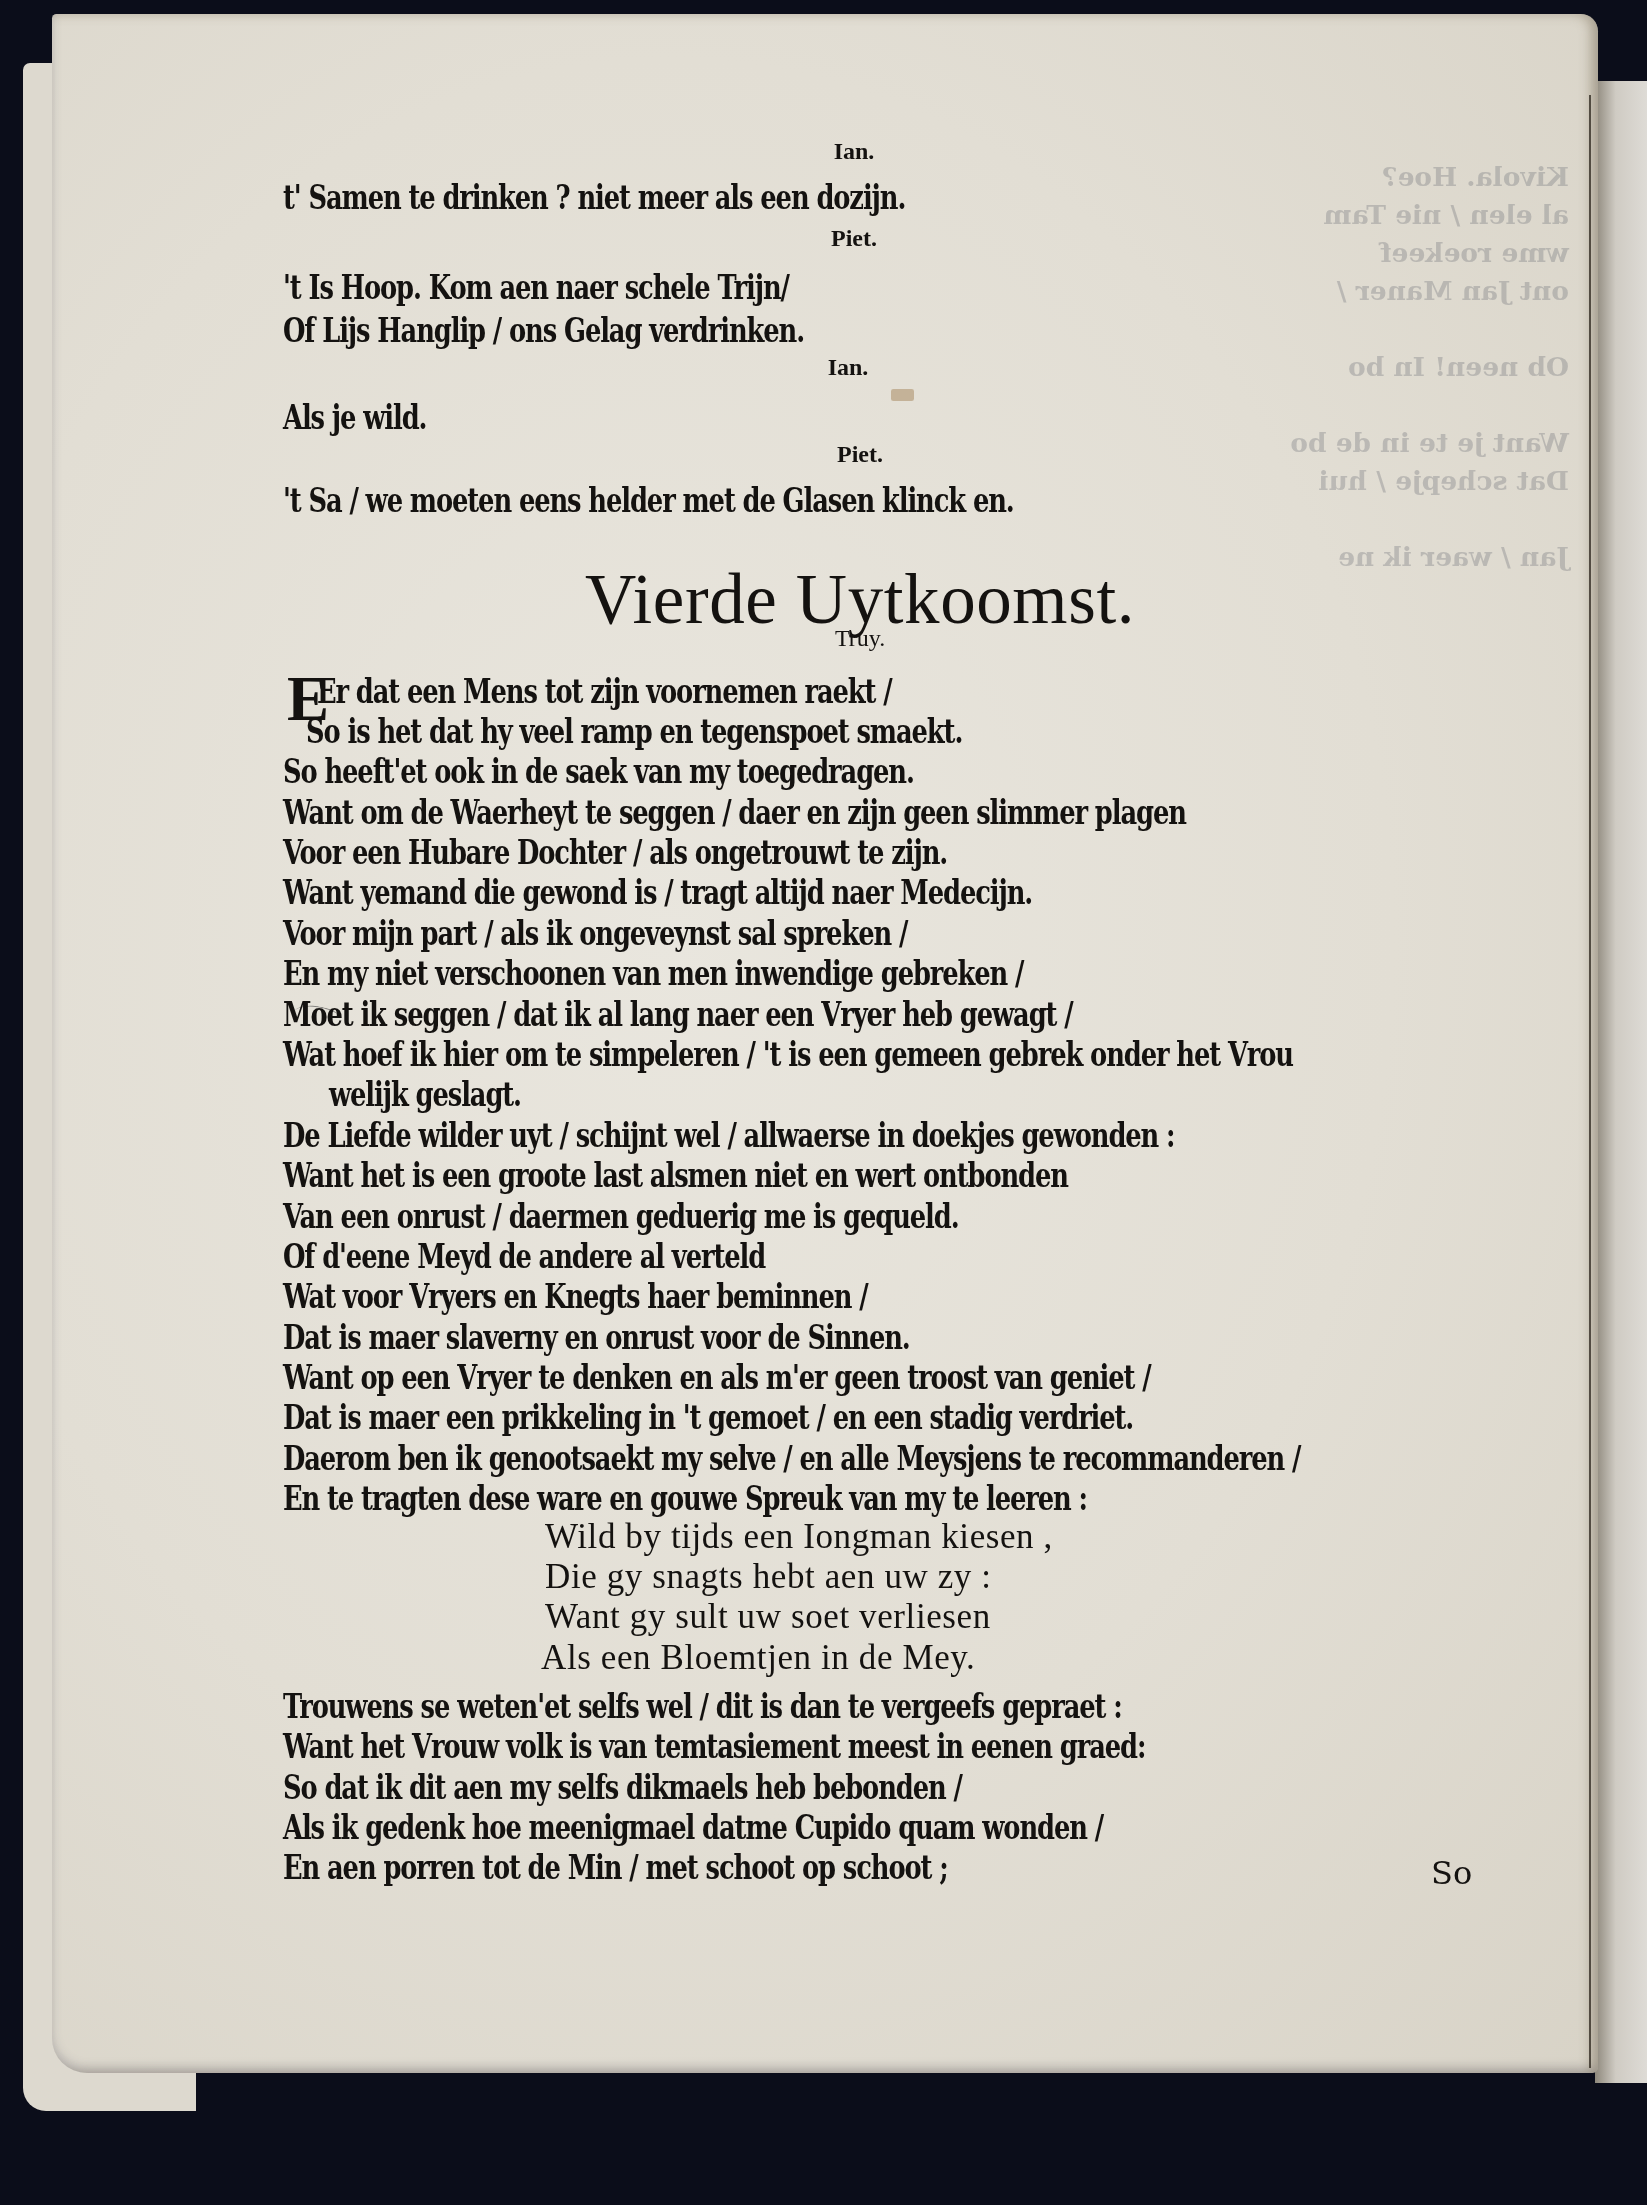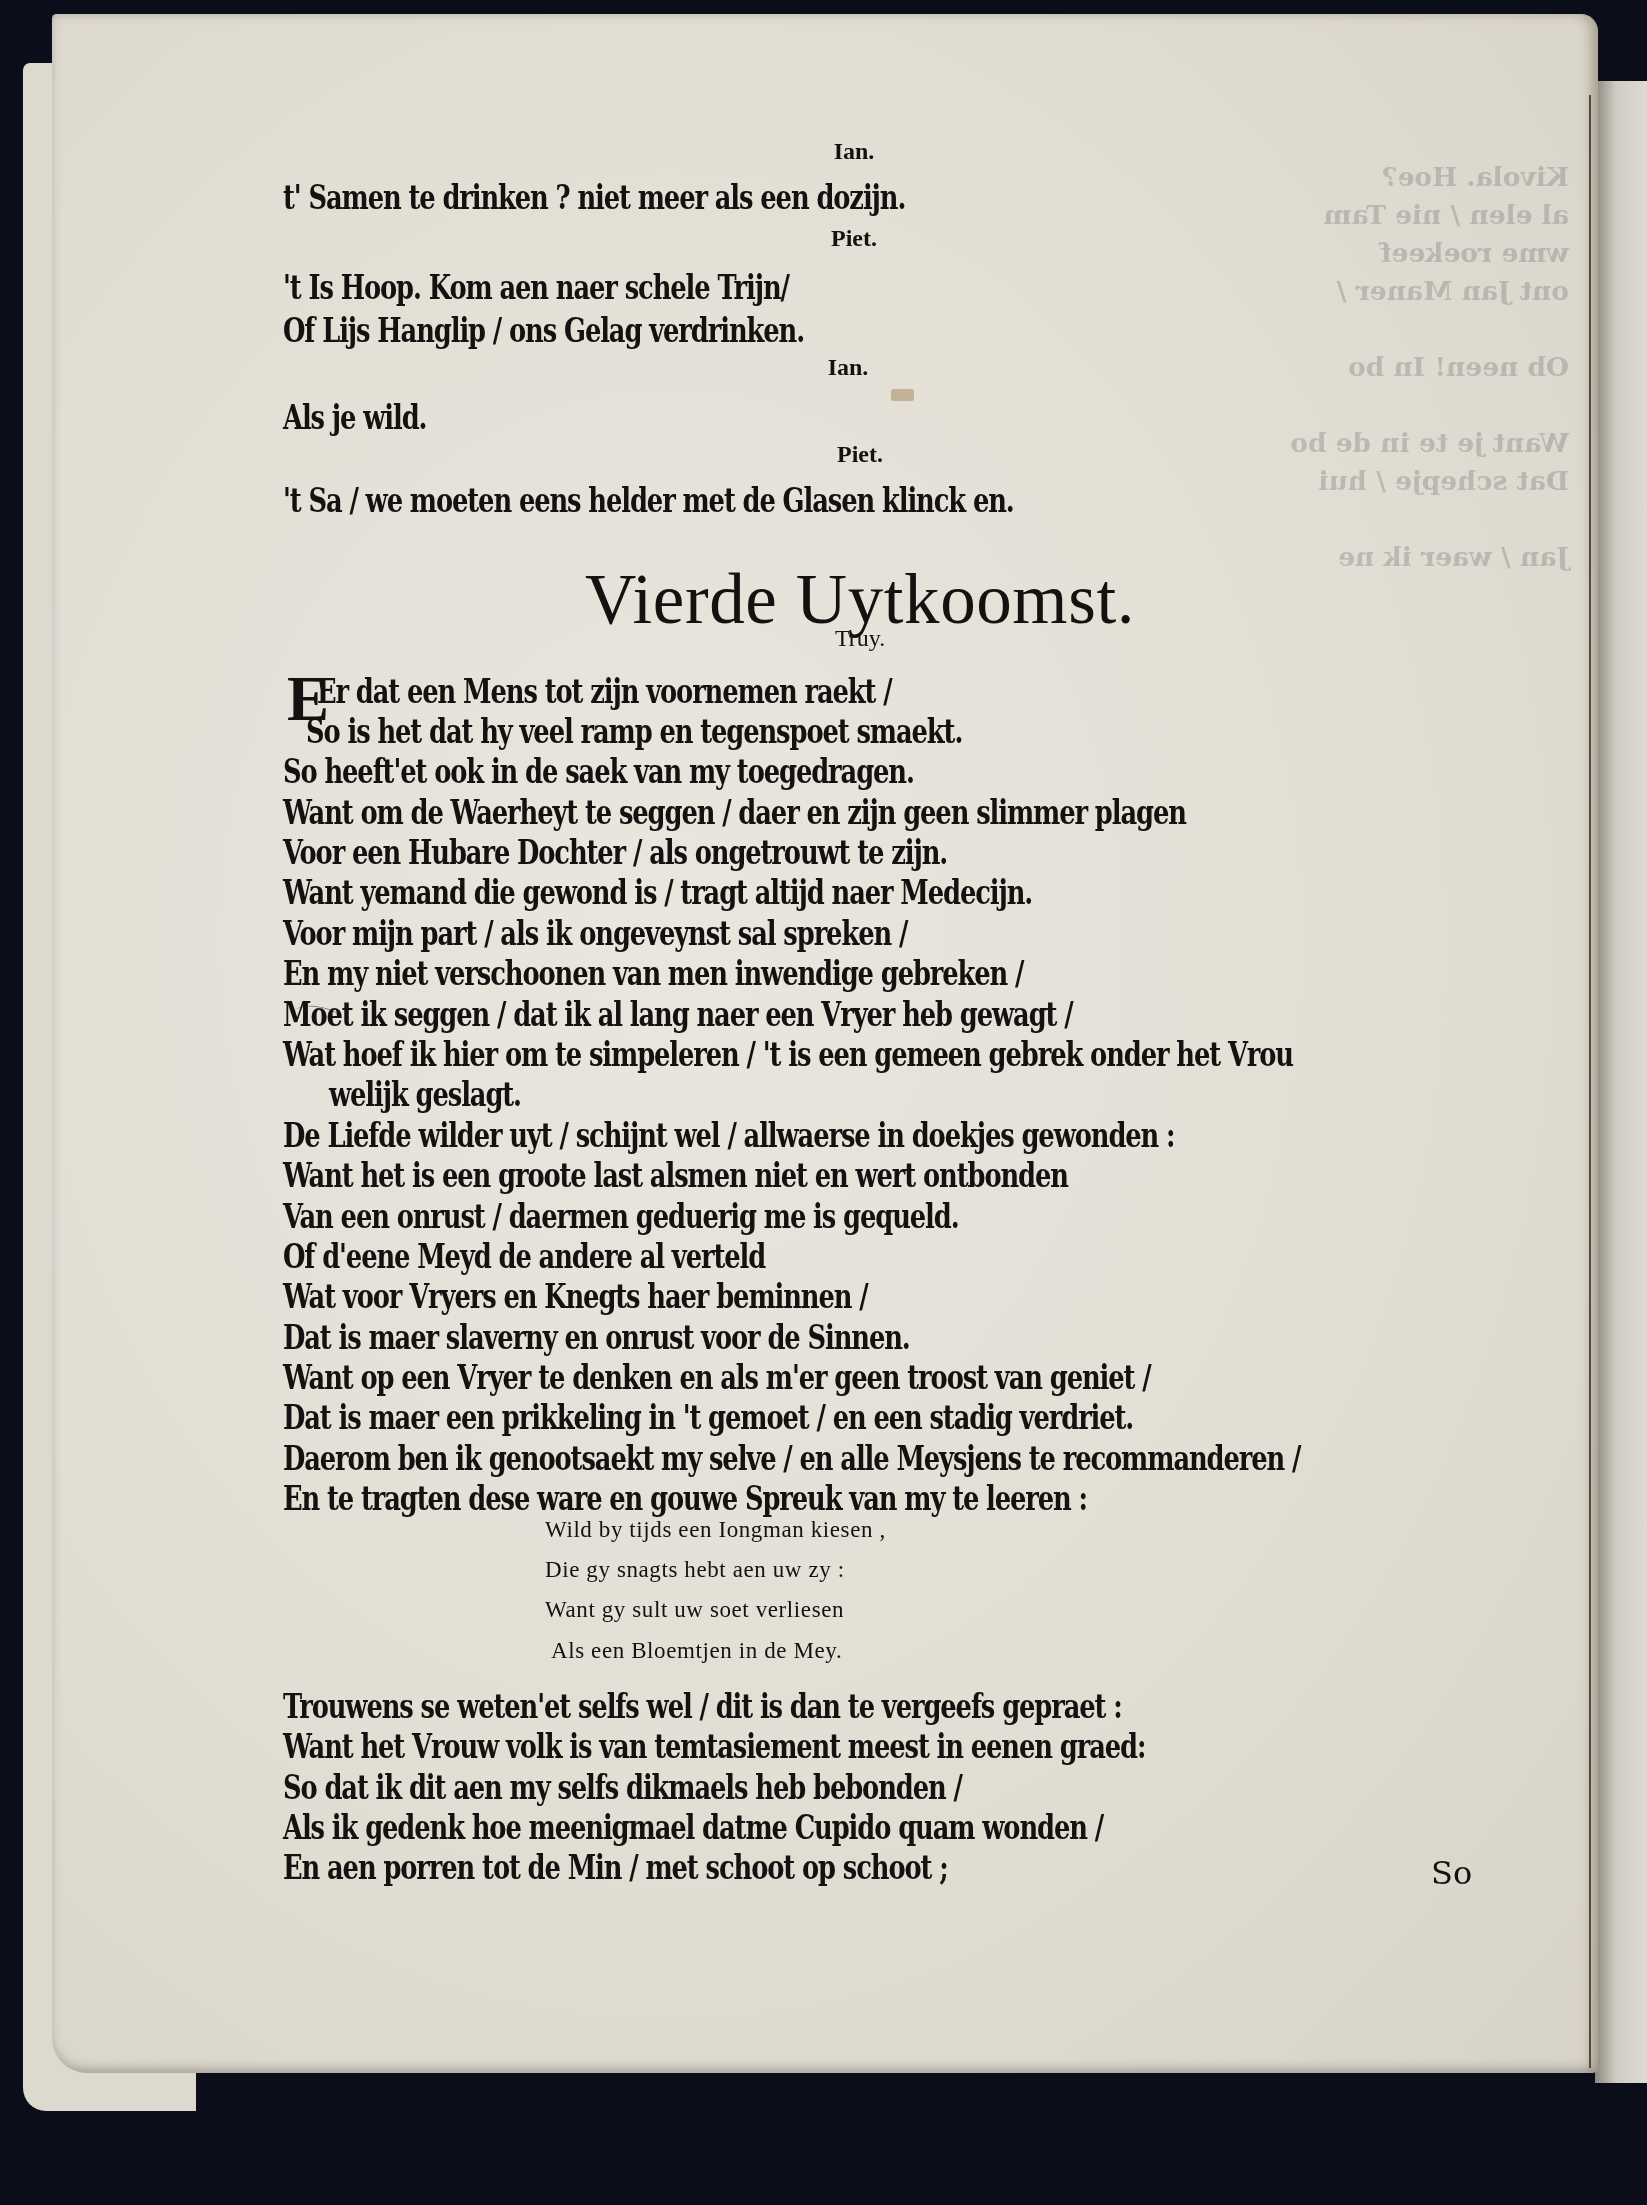--- a/index.html
+++ b/index.html
@@ -99,21 +99,21 @@
       white-space: nowrap;
       font-family: "Liberation Serif", serif;
       font-size: 71px;
       transform: translateX(-50%);
       letter-spacing: 0.6px;
     }
     .song {
       position: absolute;
       white-space: nowrap;
       font-family: "Liberation Serif", serif;
-      font-size: 23px;
+      font-size: 35px;
       letter-spacing: 0.6px;
     }
     .dropcap {
       position: absolute;
       font-family: "Liberation Serif", serif;
       font-size: 63px;
       font-weight: bold;
       color: #141210;
     }
     .catchword {
@@ -205,21 +205,21 @@
     <div class="line" style="left:231px; top:1263px;">Wat voor Vryers en Knegts haer beminnen /</div>
     <div class="line" style="left:231px; top:1304px;">Dat is maer slaverny en onrust voor de Sinnen.</div>
     <div class="line" style="left:231px; top:1344px;">Want op een Vryer te denken en als m'er geen troost van geniet /</div>
     <div class="line" style="left:231px; top:1384px;">Dat is maer een prikkeling in 't gemoet / en een stadig verdriet.</div>
     <div class="line" style="left:231px; top:1425px;">Daerom ben ik genootsaekt my selve / en alle Meysjens te recommanderen /</div>
     <div class="line" style="left:231px; top:1465px;">En te tragten dese ware en gouwe Spreuk van my te leeren :</div>
 
     <div class="song" style="left:493px; top:1503px;">Wild by tijds een Iongman kiesen ,</div>
     <div class="song" style="left:493px; top:1543px;">Die gy snagts hebt aen uw zy :</div>
     <div class="song" style="left:493px; top:1583px;">Want gy sult uw soet verliesen</div>
-    <div class="song" style="left:499px; top:1624px;">Als een Bloemtjen in de Mey.</div>
+    <div class="song" style="left:489px; top:1624px;">Als een Bloemtjen in de Mey.</div>
 
     <div class="line" style="left:231px; top:1673px;">Trouwens se weten'et selfs wel / dit is dan te vergeefs gepraet :</div>
     <div class="line" style="left:231px; top:1713px;">Want het Vrouw volk is van temtasiement meest in eenen graed:</div>
     <div class="line" style="left:231px; top:1754px;">So dat ik dit aen my selfs dikmaels heb bebonden /</div>
     <div class="line" style="left:231px; top:1794px;">Als ik gedenk hoe meenigmael datme Cupido quam wonden /</div>
     <div class="line" style="left:231px; top:1834px;">En aen porren tot de Min / met schoot op schoot ;</div>
 
     <div class="catchword" style="left:1379px; top:1840px;">So</div>
   </div>
 </div>

